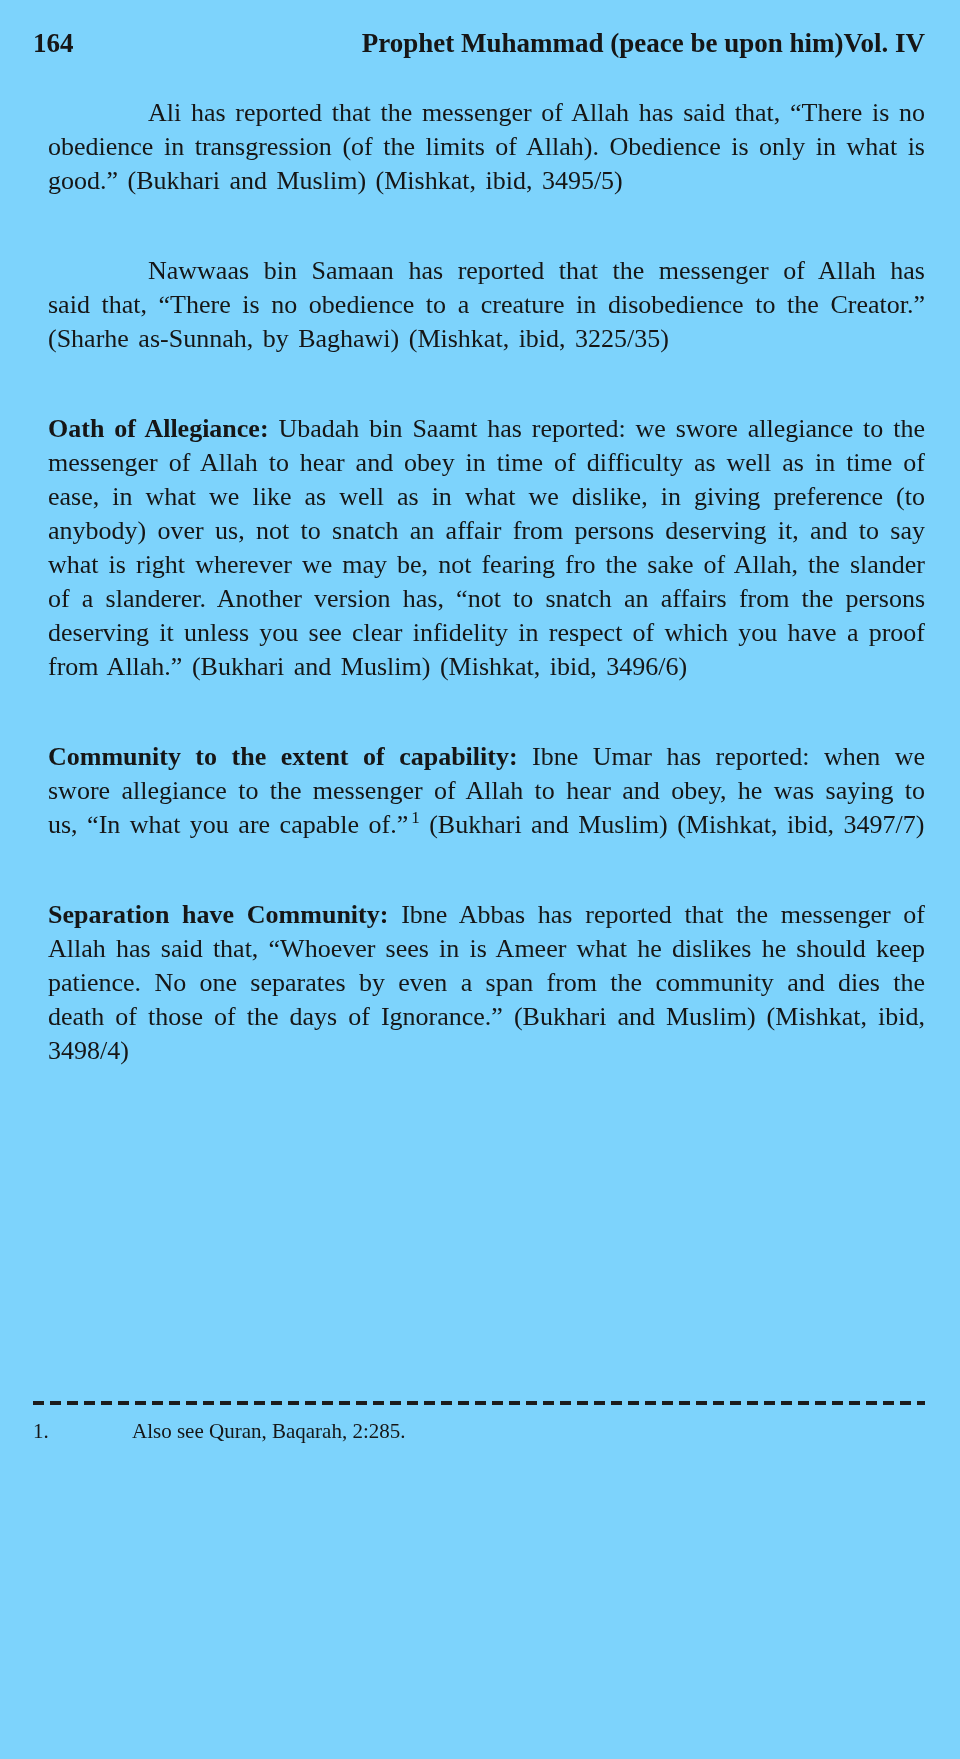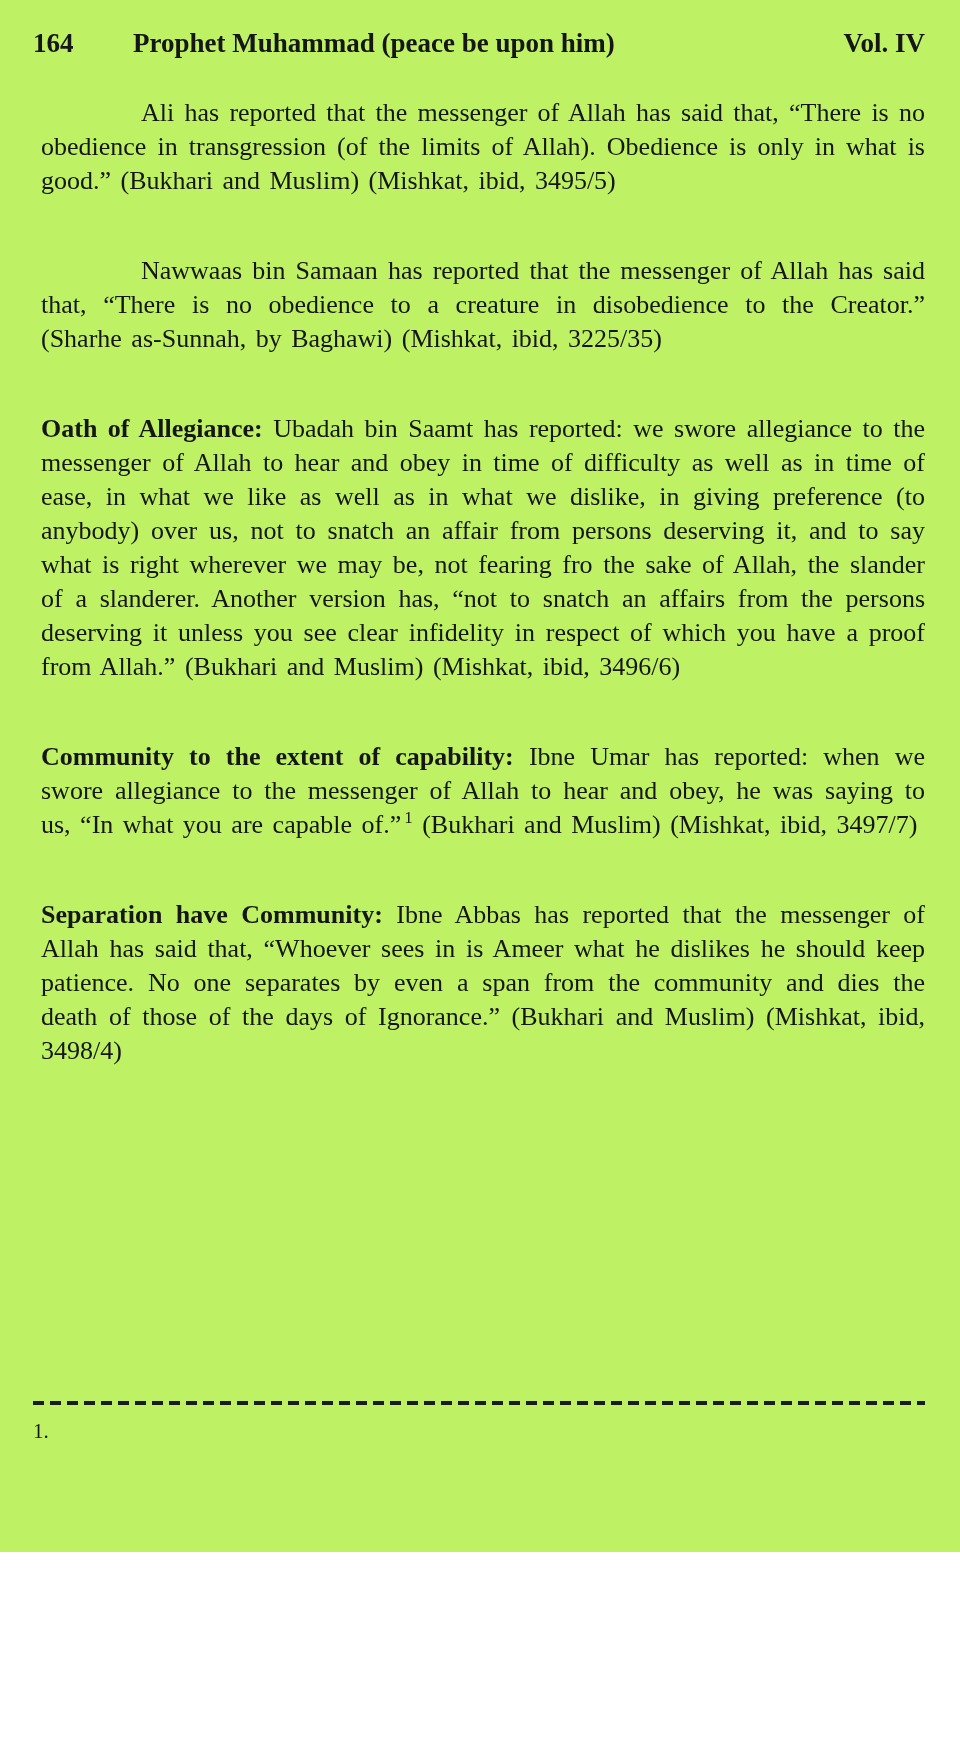--- a/index.html
+++ b/index.html
@@ -1,41 +1,41 @@
 <!DOCTYPE html>
 <html><head>
 <meta charset="utf-8">
 <style>
   html,body{margin:0;padding:0;background:#ffffff;}
   .page{
     position:relative;
-    width:960px;height:1552px;
+    width:960px;height:1759px;
     box-sizing:border-box;
-    background:#bef264;
+    background:#7dd3fc;
     color:#161616;
     font-family:"Liberation Serif", serif;
     padding:26px 35px 0 33px;
     overflow:hidden;
   }
   .page-header{
     display:flex;
     align-items:baseline;
     font-weight:bold;
     font-size:27px;
     line-height:34px;
   }
   .page-header .num{width:100px;flex:0 0 auto;}
-  .page-header .title{flex:1 1 auto;text-align:left;}
+  .page-header .title{flex:1 1 auto;text-align:right;margin-left:44px;}
   .page-header .vol{flex:0 0 auto;text-align:right;}
   p.body{
     font-size:26px;
     line-height:34px;
     text-align:justify;
     word-spacing:3px;
-    margin:56px 0 0 8px;
+    margin:56px 0 0 15px;
   }
   p.body.first{margin-top:36px;}
   p.body.indent{text-indent:100px;}
   b.lead{font-weight:bold;}
   sup.fnref{
     font-size:17px;
     line-height:0;
     vertical-align:super;
     margin-left:3px;
   }
@@ -74,16 +74,17 @@
   <p class="body"><b class="lead">Oath of Allegiance:</b><span> Ubadah bin Saamt has reported: we swore allegiance to the messenger of Allah to hear and obey in time of difficulty as well as in time of ease, in what we like as well as in what we dislike, in giving preference (to anybody) over us, not to snatch an affair from persons deserving it, and to say what is right wherever we may be, not fearing fro the sake of Allah, the slander of a slanderer. Another version has, “not to snatch an affairs from the persons deserving it unless you see clear infidelity in respect of which you have a proof from Allah.” (Bukhari and Muslim) (Mishkat, ibid, 3496/6)</span></p>
 
   <p class="body"><b class="lead">Community to the extent of capability:</b><span> Ibne Umar has reported: when we swore allegiance to the messenger of Allah to hear and obey, he was saying to us, “In what you are capable of.”</span><sup class="fnref">1</sup><span> (Bukhari and Muslim) (Mishkat, ibid, 3497/7)</span></p>
 
   <p class="body"><b class="lead">Separation have Community:</b><span> Ibne Abbas has reported that the messenger of Allah has said that, “Whoever sees in is Ameer what he dislikes he should keep patience. No one separates by even a span from the community and dies the death of those of the days of Ignorance.” (Bukhari and Muslim) (Mishkat, ibid, 3498/4)</span></p>
 
   <div class="footnote-section">
     <div class="footnote-sep"></div>
     <div class="footnote">
       <span class="fn-marker">1.</span>
+      <span class="fn-text">Also see Quran, Baqarah, 2:285.</span>
     </div>
   </div>
 
 </div>
 
 </body></html>

